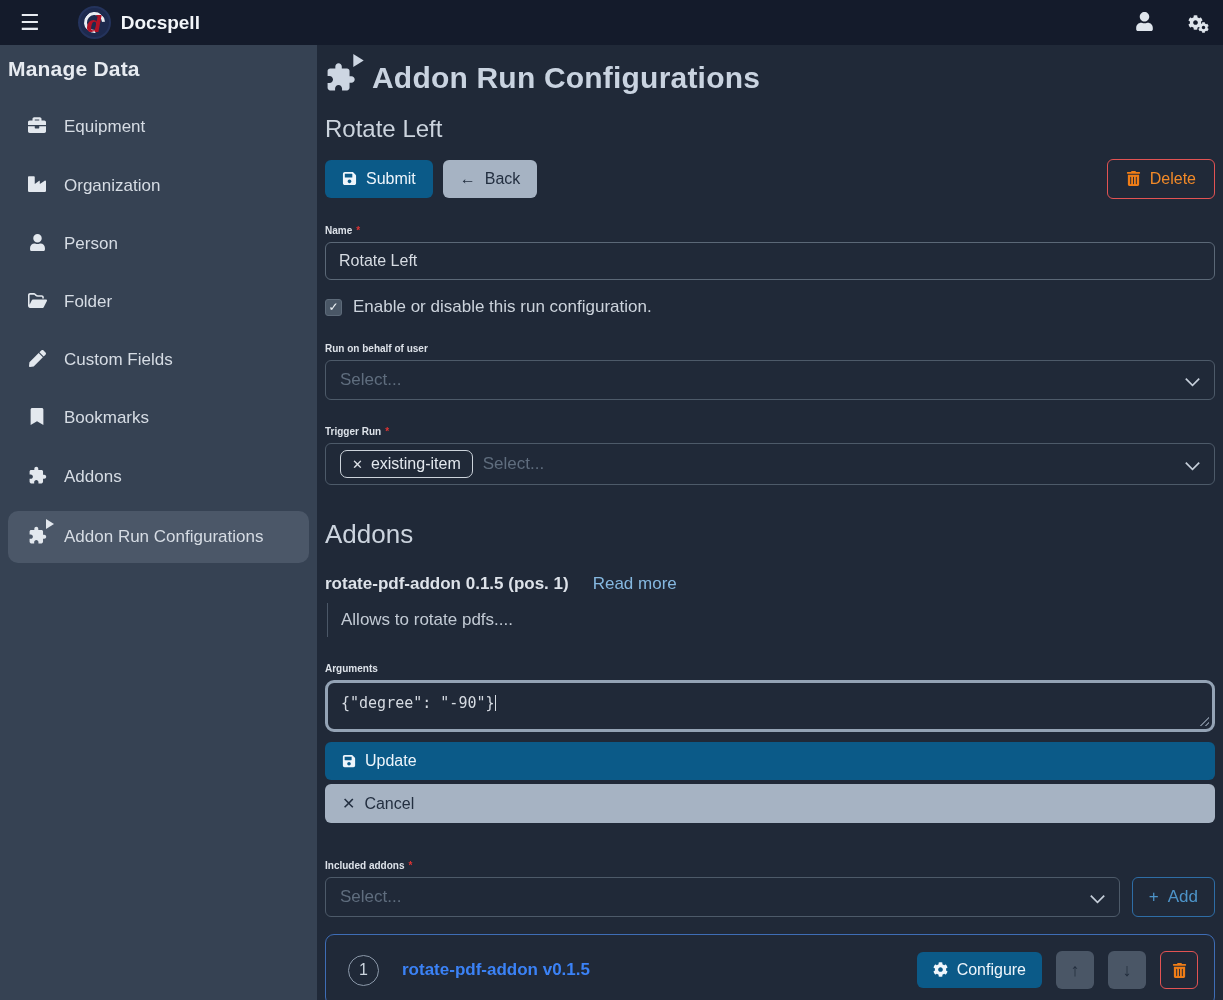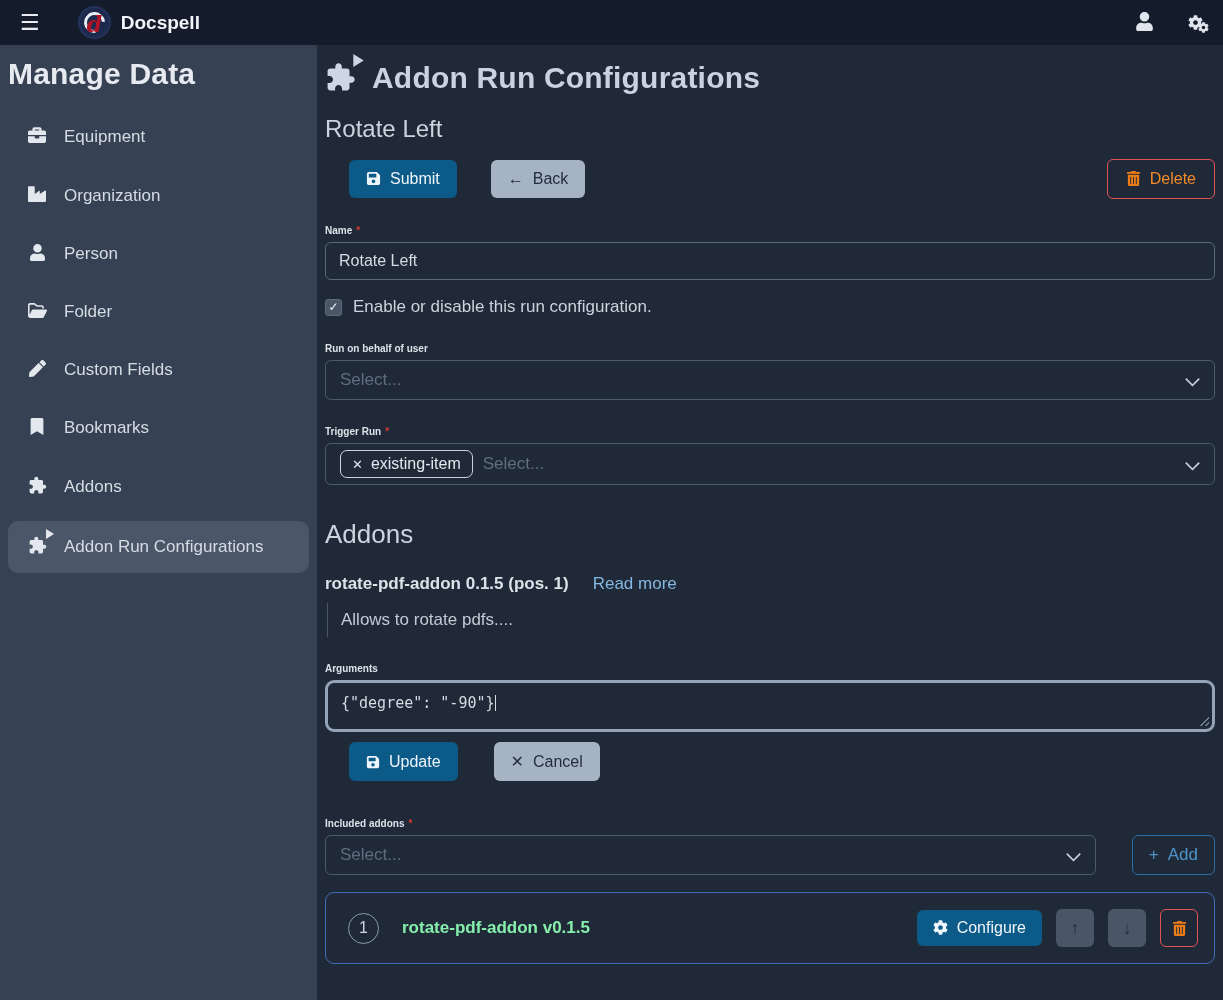--- a/index.html
+++ b/index.html
@@ -35,21 +35,21 @@
   .brand-name { color:#f2f5f9; font-weight: bold; font-size: 19px; }
   .nav-right { margin-left:auto; display:flex; align-items:center; gap: 34px; padding-right: 6px; }
   .nav-ic { color:#dfe5ec; cursor:pointer; }
 
   
   .shell { display:flex; height: 955px; }
   .sidebar { width: 317px; background: #364253; flex-shrink: 0; }
   .main { flex:1; padding: 12px 8px 0 8px; overflow:hidden; }
 
   
-  .side-title { font-size: 30px; font-weight: bold; color:#e7ebf1; padding: 12px 8px 6px 8px; letter-spacing:.2px; }
+  .side-title { font-size: 21px; font-weight: bold; color:#e7ebf1; padding: 12px 8px 6px 8px; letter-spacing:.2px; }
   .side-list { margin-top: 14px; display:flex; flex-direction:column; }
   .side-item {
     display:flex; align-items:center; gap: 16px; padding: 15px 26px;
     color:#d6dce4; font-size: 17px; cursor:pointer; margin-bottom: 8px;
   }
   .side-item .ic { width: 22px; text-align:center; color:#e3e8ee; flex-shrink:0; }
   .side-item.active {
     background:#4b5768; margin: 0 8px 8px 8px; border-radius: 10px; padding: 15px 18px;
   }
   .pz { position: relative; display:inline-block; }
@@ -62,21 +62,20 @@
   .page-head .ic { color:#cdd6e2; }
   .page-title { font-size: 30px; font-weight: bold; letter-spacing:.2px; }
   .sub-title { font-size: 24px; color:#ccd4de; margin-top: 20px; font-weight: normal; }
 
   
   .btn-row { display:flex; align-items:center; margin-top: 16px; gap: 10px; }
   .btn {
     display:inline-flex; align-items:center; gap: 9px; border-radius: 6px;
     font-size: 16px; padding: 9px 16px; cursor:pointer; border: 1px solid transparent;
     user-select:none;
-    margin-left:24px;
   }
   .btn-primary { background:#0b5a88; color:#eef5fb; }
   .btn-secondary { background:#a6b3c3; color:#232f40; }
   .btn-danger-outline {
     background: transparent; border: 1px solid #e25353; color:#f28a28; margin-left:auto;
     padding: 10px 18px;
   }
   .btn-danger-outline .ic { color:#ef7d17; }
   .btn-add-outline {
     background: transparent; border: 1px solid #2e6da6; color:#4d94c9;
@@ -125,36 +124,36 @@
     padding: 11px 13px 16px 13px; min-height: 52px; cursor: text;
   }
   .args-text { font-family: "DejaVu Sans Mono", monospace; font-size: 15px; color:#d6dbe2; }
   .caret { display:inline-block; width: 1.5px; height: 16px; background:#d6dbe2; vertical-align: -3px; }
   .args-box::after {
     content:""; position:absolute; right:3px; bottom:3px; width:11px; height:11px;
     background: repeating-linear-gradient(135deg, transparent 0 2px, #8794a5 2px 3.5px);
     clip-path: polygon(100% 0, 100% 100%, 0 100%);
     opacity:.8;
   }
-  .small-btn-row { display:flex; gap: 12px; margin-top: 10px; }
+  .small-btn-row { display:flex; gap: 4px; margin-top: 10px; flex-direction: column; }
 
   
   .included-row { display:flex; align-items:stretch; gap: 12px; margin-top: 6px; }
   .included-row .select-box { flex: 1; margin-top: 0; }
 
   .addon-card {
     margin-top: 17px; border: 1px solid #3e6db6; border-radius: 9px;
     padding: 16px 16px; display:flex; align-items:center; gap: 0;
   }
   .num-circle {
     width: 31px; height: 31px; border: 1.5px solid #8b98a9; border-radius: 50%;
     display:flex; align-items:center; justify-content:center; color:#ccd4de; font-size: 16px;
     flex-shrink: 0; margin-left: 6px;
   }
-  .card-name { font-size: 17px; font-weight: bold; color:#86efac; margin-left: 23px; }
+  .card-name { font-size: 17px; font-weight: bold; color:#3b82f6; margin-left: 23px; }
   .card-btns { margin-left:auto; display:flex; align-items:center; gap: 14px; justify-content: center; }
   .sq-btn {
     width: 38px; height: 38px; border-radius: 6px; display:flex; align-items:center;
     justify-content:center; cursor:pointer; font-size: 18px;
   }
   .sq-gray { background:#4a5666; color:#222d3d; }
   .sq-danger { background: transparent; border: 1px solid #e25353; color:#ef7d17; }
 </style>
 </head>
 <body>

